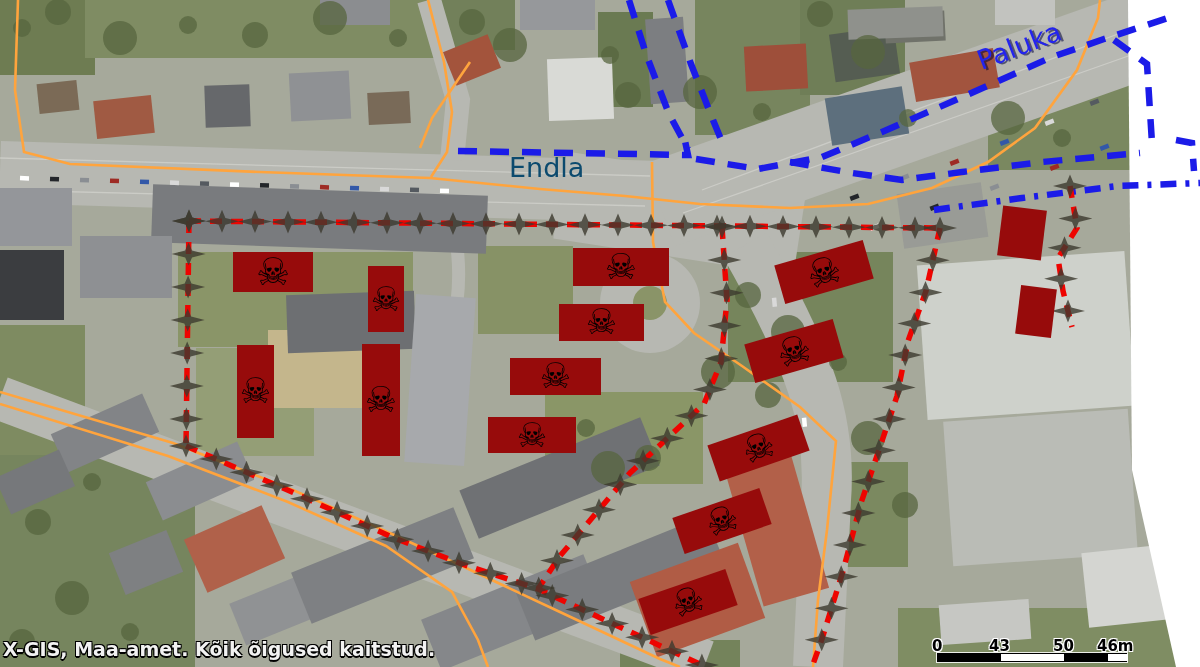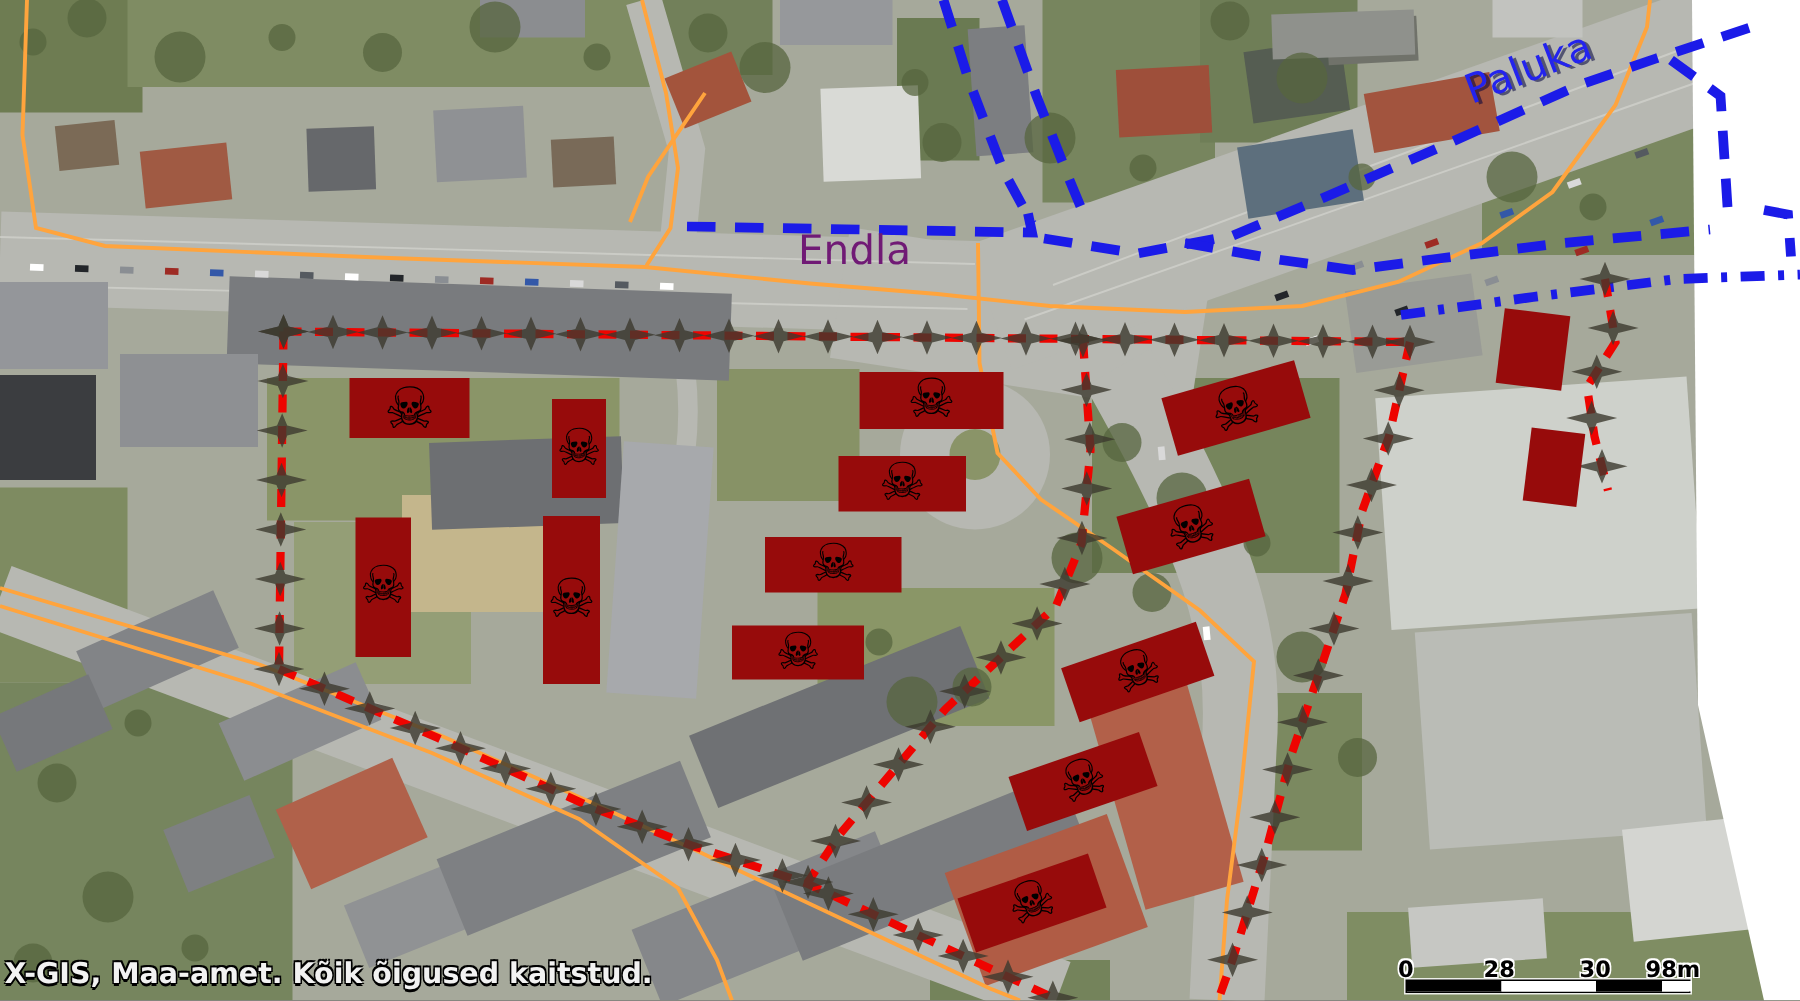--- a/index.html
+++ b/index.html
@@ -300,30 +300,30 @@
       <div class="hazard" style="left: 676px; top: 502px; width: 92px; height: 38px; background: rgb(151, 11, 11); transform: rotate(-19deg);">
         <span class="skull" style="font-size: 36px;">☠</span>
       </div>
       <div class="hazard" style="left: 642px; top: 583px; width: 92px; height: 38px; background: rgb(151, 11, 11); transform: rotate(-19deg);">
         <span class="skull" style="font-size: 36px;">☠</span>
       </div>
       <div class="hazard" style="left: 1000px; top: 208px; width: 44px; height: 50px; background: rgb(151, 11, 11); transform: rotate(7deg);"></div>
       <div class="hazard" style="left: 1018px; top: 287px; width: 36px; height: 49px; background: rgb(151, 11, 11); transform: rotate(7deg);"></div>
     </div>
   <div id="labels">
-      <div class="street-label" style="left: 532px; top: 152px; font-size: 27px; color: #701a75; transform: rotate(0deg); transform-origin: left center;">Endla</div>
+      <div class="street-label" style="left: 509px; top: 152px; font-size: 27px; color: #0c4a6e; transform: rotate(0deg); transform-origin: left center;">Endla</div>
       <div class="street-label" style="left: 978px; top: 46px; font-size: 27px; color: rgb(35, 35, 238); transform: rotate(-21deg); transform-origin: left center; text-shadow: rgba(0, 0, 60, 0.55) 2px 2px 0px;">Paluka</div>
     </div>
 
   <div class="scalebar" id="scalebar" style="left: 937px; top: 637px; width: 190px;">
     <div class="lbls">
       <span style="left: -5px;">0</span>
-      <span style="left: 52px;">28</span>
-      <span style="left: 116px;">30</span>
-      <span style="left: 160px;">98m</span>
+      <span style="left: 52px;">43</span>
+      <span style="left: 116px;">50</span>
+      <span style="left: 160px;">46m</span>
     </div>
     <div class="bar" id="scalebar-bar">
         <div class="seg" style="left: 0px; width: 63px; background: rgb(0, 0, 0);"></div>
         <div class="seg" style="left: 63px; width: 63px; background: rgb(255, 255, 255);"></div>
         <div class="seg" style="left: 126px; width: 44px; background: rgb(0, 0, 0);"></div>
         <div class="seg" style="left: 170px; width: 20px; background: rgb(255, 255, 255);"></div>
       </div>
   </div>
 
   <div class="attribution">X-GIS, Maa-amet. Kõik õigused kaitstud.</div>

